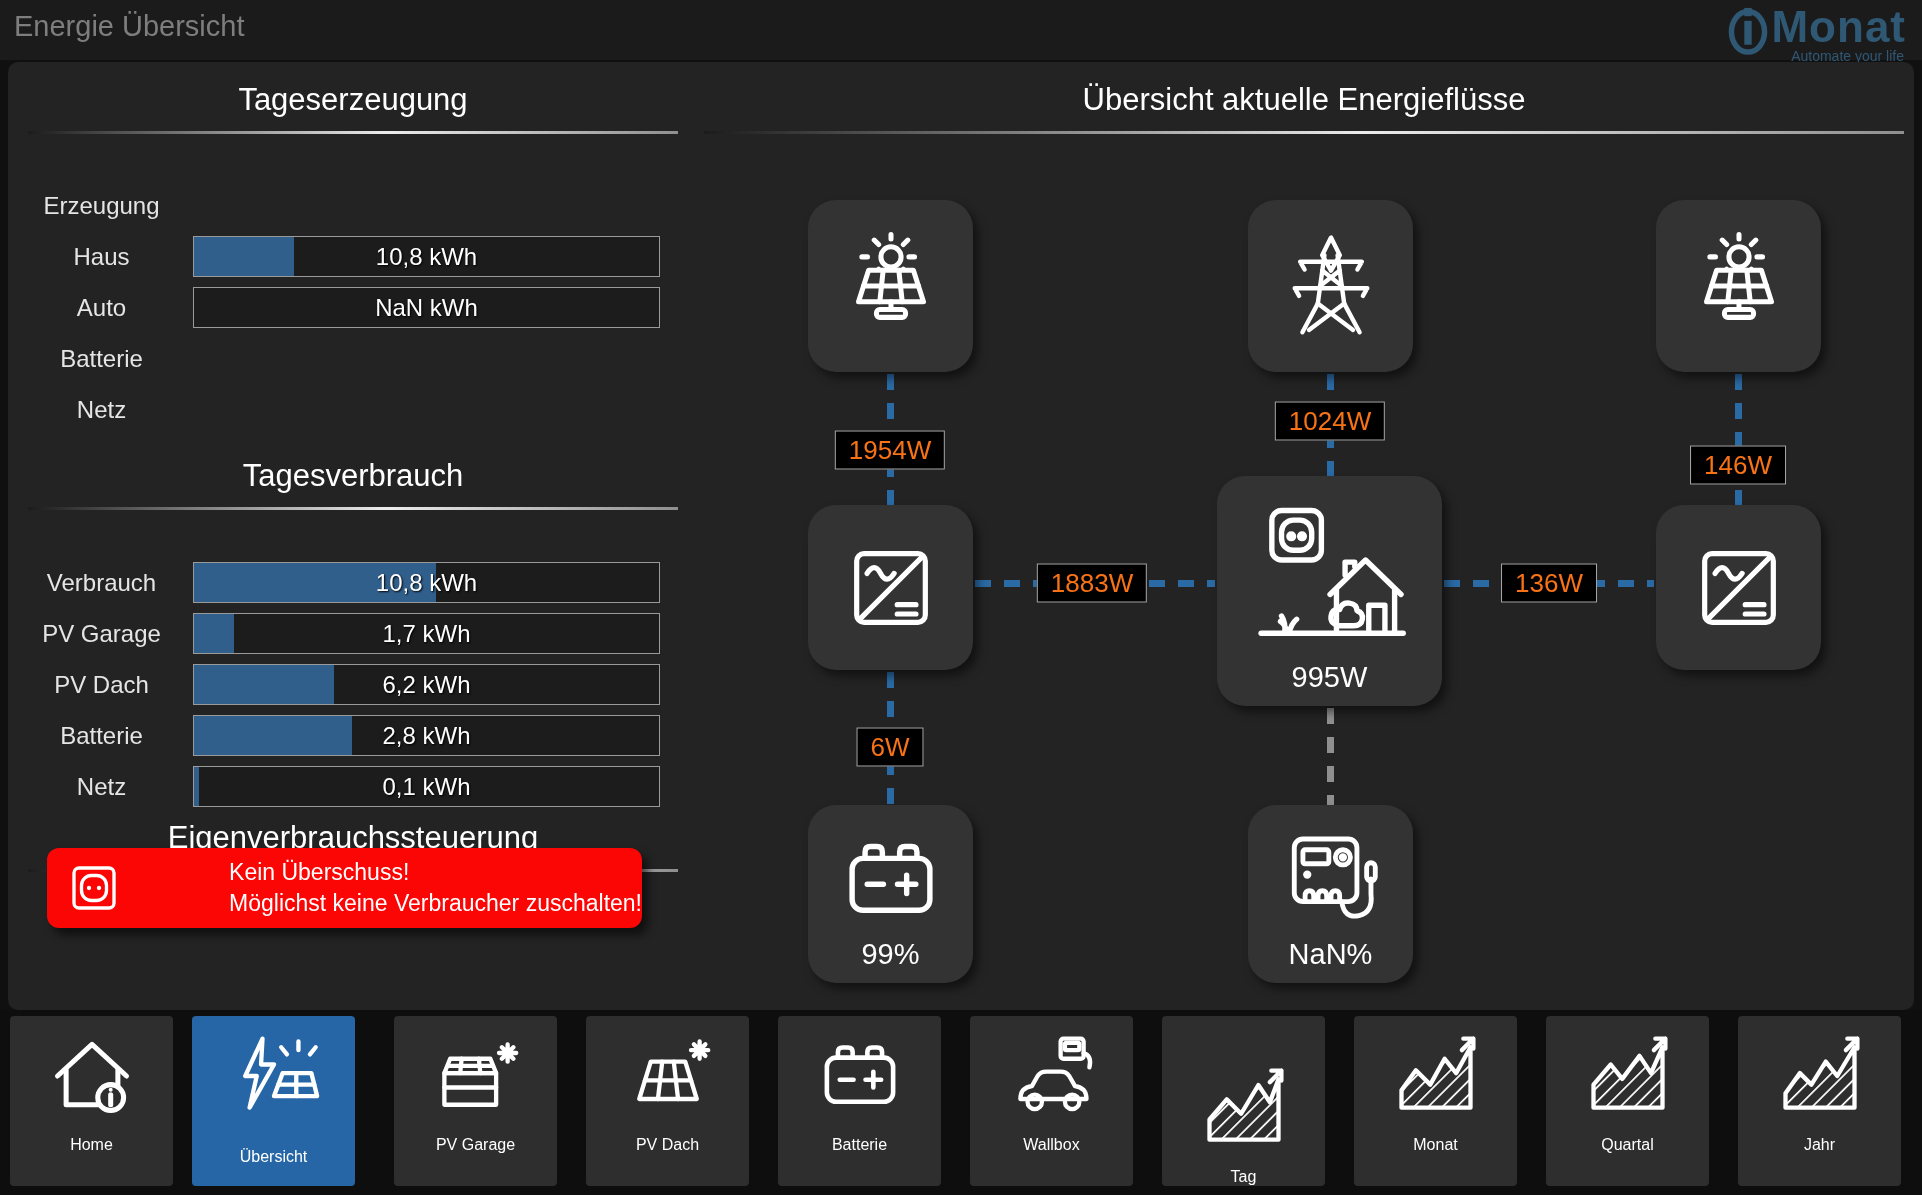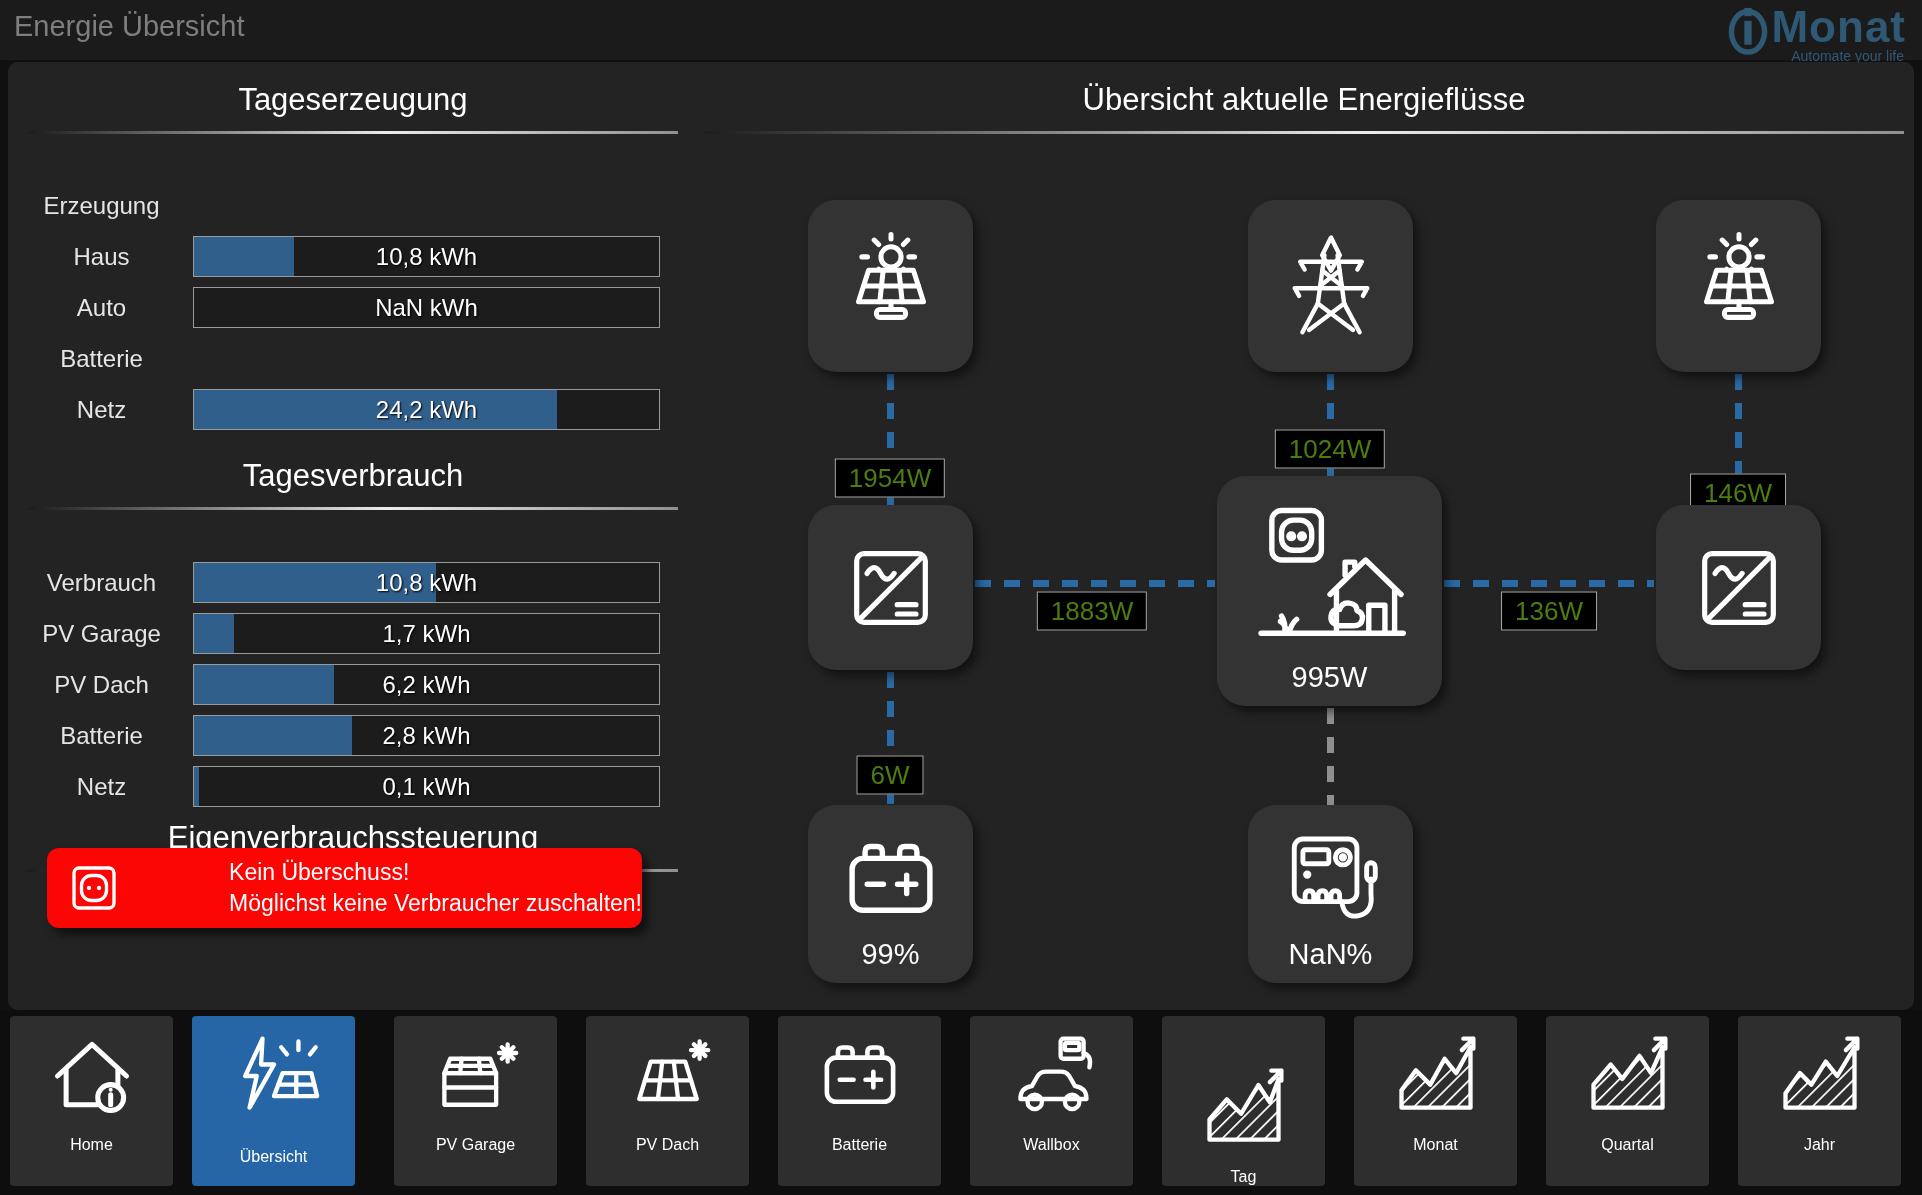--- a/index.html
+++ b/index.html
@@ -31,21 +31,21 @@
   #alert .ic{width:50px;height:50px;margin-left:22px;flex:0 0 auto;}
   #alert .txt{margin-left:22px;font-size:23px;line-height:31px;color:#fff;}
   
   .tile{position:absolute;background:#333;border-radius:28px;box-shadow:5px 6px 10px rgba(0,0,0,.5);
     display:flex;flex-direction:column;align-items:center;justify-content:center;}
   .tile .cap{position:absolute;bottom:12px;width:100%;text-align:center;font-size:29px;color:#fff;}
   .fl-v{position:absolute;width:7px;background:repeating-linear-gradient(to bottom,#2a6aa5 0 16px,transparent 16px 29px);}
   .fl-v.gray{background:repeating-linear-gradient(to bottom,#8f8f8f 0 16px,transparent 16px 29px);}
   .fl-h{position:absolute;height:7px;background:repeating-linear-gradient(to right,#2a6aa5 0 16px,transparent 16px 29px);}
   .fl-label{position:absolute;transform:translate(-50%,-50%);background:#000;border:1px solid #ababab;
-    padding:3px 13px;font-size:26px;color:#4d7c0f;white-space:nowrap;margin-top:28px;}
+    padding:3px 13px;font-size:26px;color:#f97316;white-space:nowrap;}
   
   #nav{position:absolute;left:0;top:1010px;width:1922px;height:185px;background:#0e0e0e;}
   .nav-tile{position:absolute;top:6px;width:163px;height:170px;background:#2e2e2e;border-radius:4px;
     display:flex;flex-direction:column;align-items:center;cursor:pointer;}
   .nav-tile.active{background:#2766a6;}
   .nav-tile svg{width:92px;height:92px;margin-top:14px;}
   .nav-tile .nl{font-size:16px;color:#fff;margin-top:14px;}
   svg{display:block;}
 </style>
 </head>
@@ -149,24 +149,20 @@
   <div class="track">
     <div class="fill blue" style="width: 0%;"></div>
     <div class="val">NaN kWh</div>
   </div>
 </div>
 <div class="bar-row" style="left:8px;top:338px;width:660px;">
   <div class="lbl">Batterie</div>
 </div>
 <div class="bar-row" style="left:8px;top:389px;width:660px;">
   <div class="lbl">Netz</div>
-  <div class="track">
-    <div class="fill blue" style="width: 78%;"></div>
-    <div class="val">24,2 kWh</div>
-  </div>
 </div>
 
 <div class="col-title" style="left:28px;top:458px;width:650px;">Tagesverbrauch</div>
 <div class="divider" style="left:28px;top:507px;width:650px;"></div>
 
 <div class="bar-row" style="left:8px;top:562px;width:660px;">
   <div class="lbl">Verbrauch</div>
   <div class="track">
     <div class="fill blue" style="width: 52%;"></div>
     <div class="val">10,8 kWh</div>

